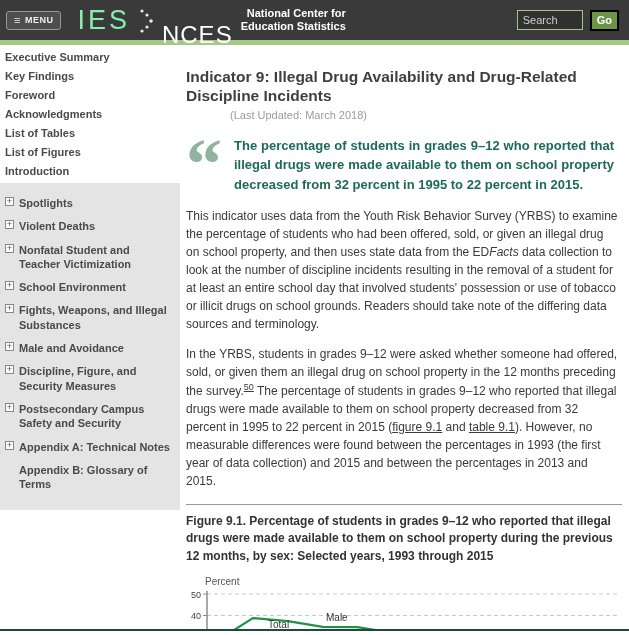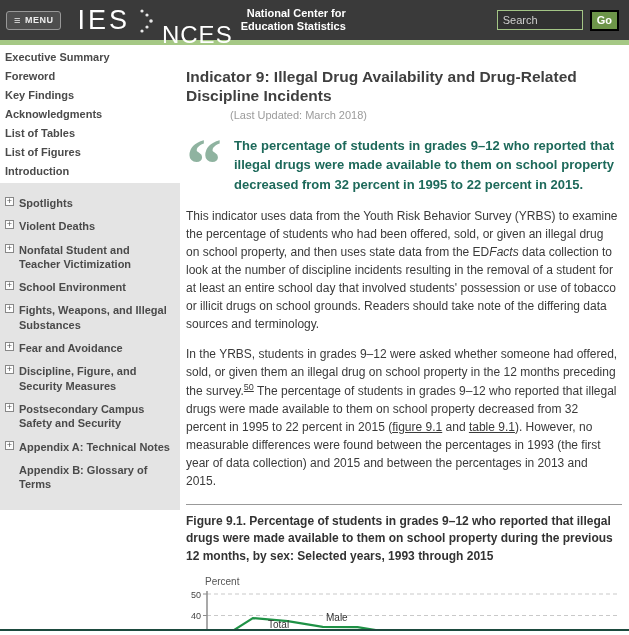--- a/index.html
+++ b/index.html
@@ -9,26 +9,26 @@
     background: #fff;
     overflow: hidden;
     position: relative;
   }
   
   .header { height: 40px; background: #3a3a3a; display: flex; align-items: center; padding: 0 10px 0 6px; }
   .menu-btn { display: inline-flex; align-items: center; gap: 4px; background: #4e4e4e; border: 1px solid #989898;
     border-radius: 3px; color: #eee; font-size: 9px; font-weight: bold; padding: 3px 7px; letter-spacing: .5px; cursor: pointer; }
   .menu-icon { font-size: 11px; line-height: 1; font-weight: normal; }
   .logo-group { display: flex; align-items: center; margin-left: 16px; }
-  .ies-text { font-size: 27px; color: #ffffff; letter-spacing: 3px; }
+  .ies-text { font-size: 27px; color: #86efac; letter-spacing: 3px; }
   .dots-icon { margin: 2px 7px 0 9px; }
   .nces-text { font-size: 24px; color: #fff; letter-spacing: 1px; margin-top: 29px; }
   .org-name { color: #fff; font-size: 11px; font-weight: bold; line-height: 1.2; margin-left: 8px; text-align: right; }
   .search-wrap { margin-left: auto; display: flex; align-items: center; gap: 7px; }
-  .search-input { width: 86px; background: #313131; border: 1px solid #a3c585; color: #ddd; font-size: 11px; padding: 3px 5px; outline: none; }
+  .search-input { width: 66px; background: #313131; border: 1px solid #a3c585; color: #ddd; font-size: 11px; padding: 3px 5px; outline: none; }
   .search-input::placeholder { color: #cfcfcf; }
   .go-btn { background: #6d9549; border: 2px solid #000000; color: #fff; font-size: 11px; padding: 2.5px 5px; font-weight: bold; cursor: pointer; }
   .accent-bar { height: 5px; background: #a5c885; }
   
   .layout { display: flex; align-items: flex-start; }
   .sidebar { width: 180px; flex: none; }
   .sidebar-title { font-family: "Liberation Serif", serif; font-weight: bold; font-size: 27px; line-height: .98;
     color: #1e3a73; padding: 30px 2px 10px 5px; text-shadow: 1px 1px 1px rgba(70,70,70,.35); }
   .sidebar-nav { padding: 2px 0 3px 5px; }
   .side-link { font-size: 11px; font-weight: bold; color: #4a4a4a; padding: 3.5px 0; cursor: pointer; }
@@ -86,22 +86,22 @@
     <button class="go-btn">Go</button>
   </div>
 </div>
 <div class="accent-bar"></div>
 
 <div class="layout">
 
   <div class="sidebar">
     <div class="sidebar-nav">
         <div class="side-link">Executive Summary</div>
+        <div class="side-link">Key Findings</div>
         <div class="side-link">Foreword</div>
-        <div class="side-link">Key Findings</div>
         <div class="side-link">Acknowledgments</div>
         <div class="side-link">List of Tables</div>
         <div class="side-link">List of Figures</div>
         <div class="side-link">Introduction</div>
       </div>
     <div class="sidebar-box">
       <div>
           <div class="box-item">
             <span class="expand-icon">+</span>
             <span>Spotlights</span>
@@ -117,21 +117,21 @@
           <div class="box-item">
             <span class="expand-icon">+</span>
             <span>School Environment</span>
           </div>
           <div class="box-item">
             <span class="expand-icon">+</span>
             <span>Fights, Weapons, and Illegal Substances</span>
           </div>
           <div class="box-item">
             <span class="expand-icon">+</span>
-            <span>Fear and Avoidance</span>
+            <span>Male and Avoidance</span>
           </div>
           <div class="box-item">
             <span class="expand-icon">+</span>
             <span>Discipline, Figure, and Security Measures</span>
           </div>
           <div class="box-item">
             <span class="expand-icon">+</span>
             <span>Postsecondary Campus Safety and Security</span>
           </div>
           <div class="box-item">

